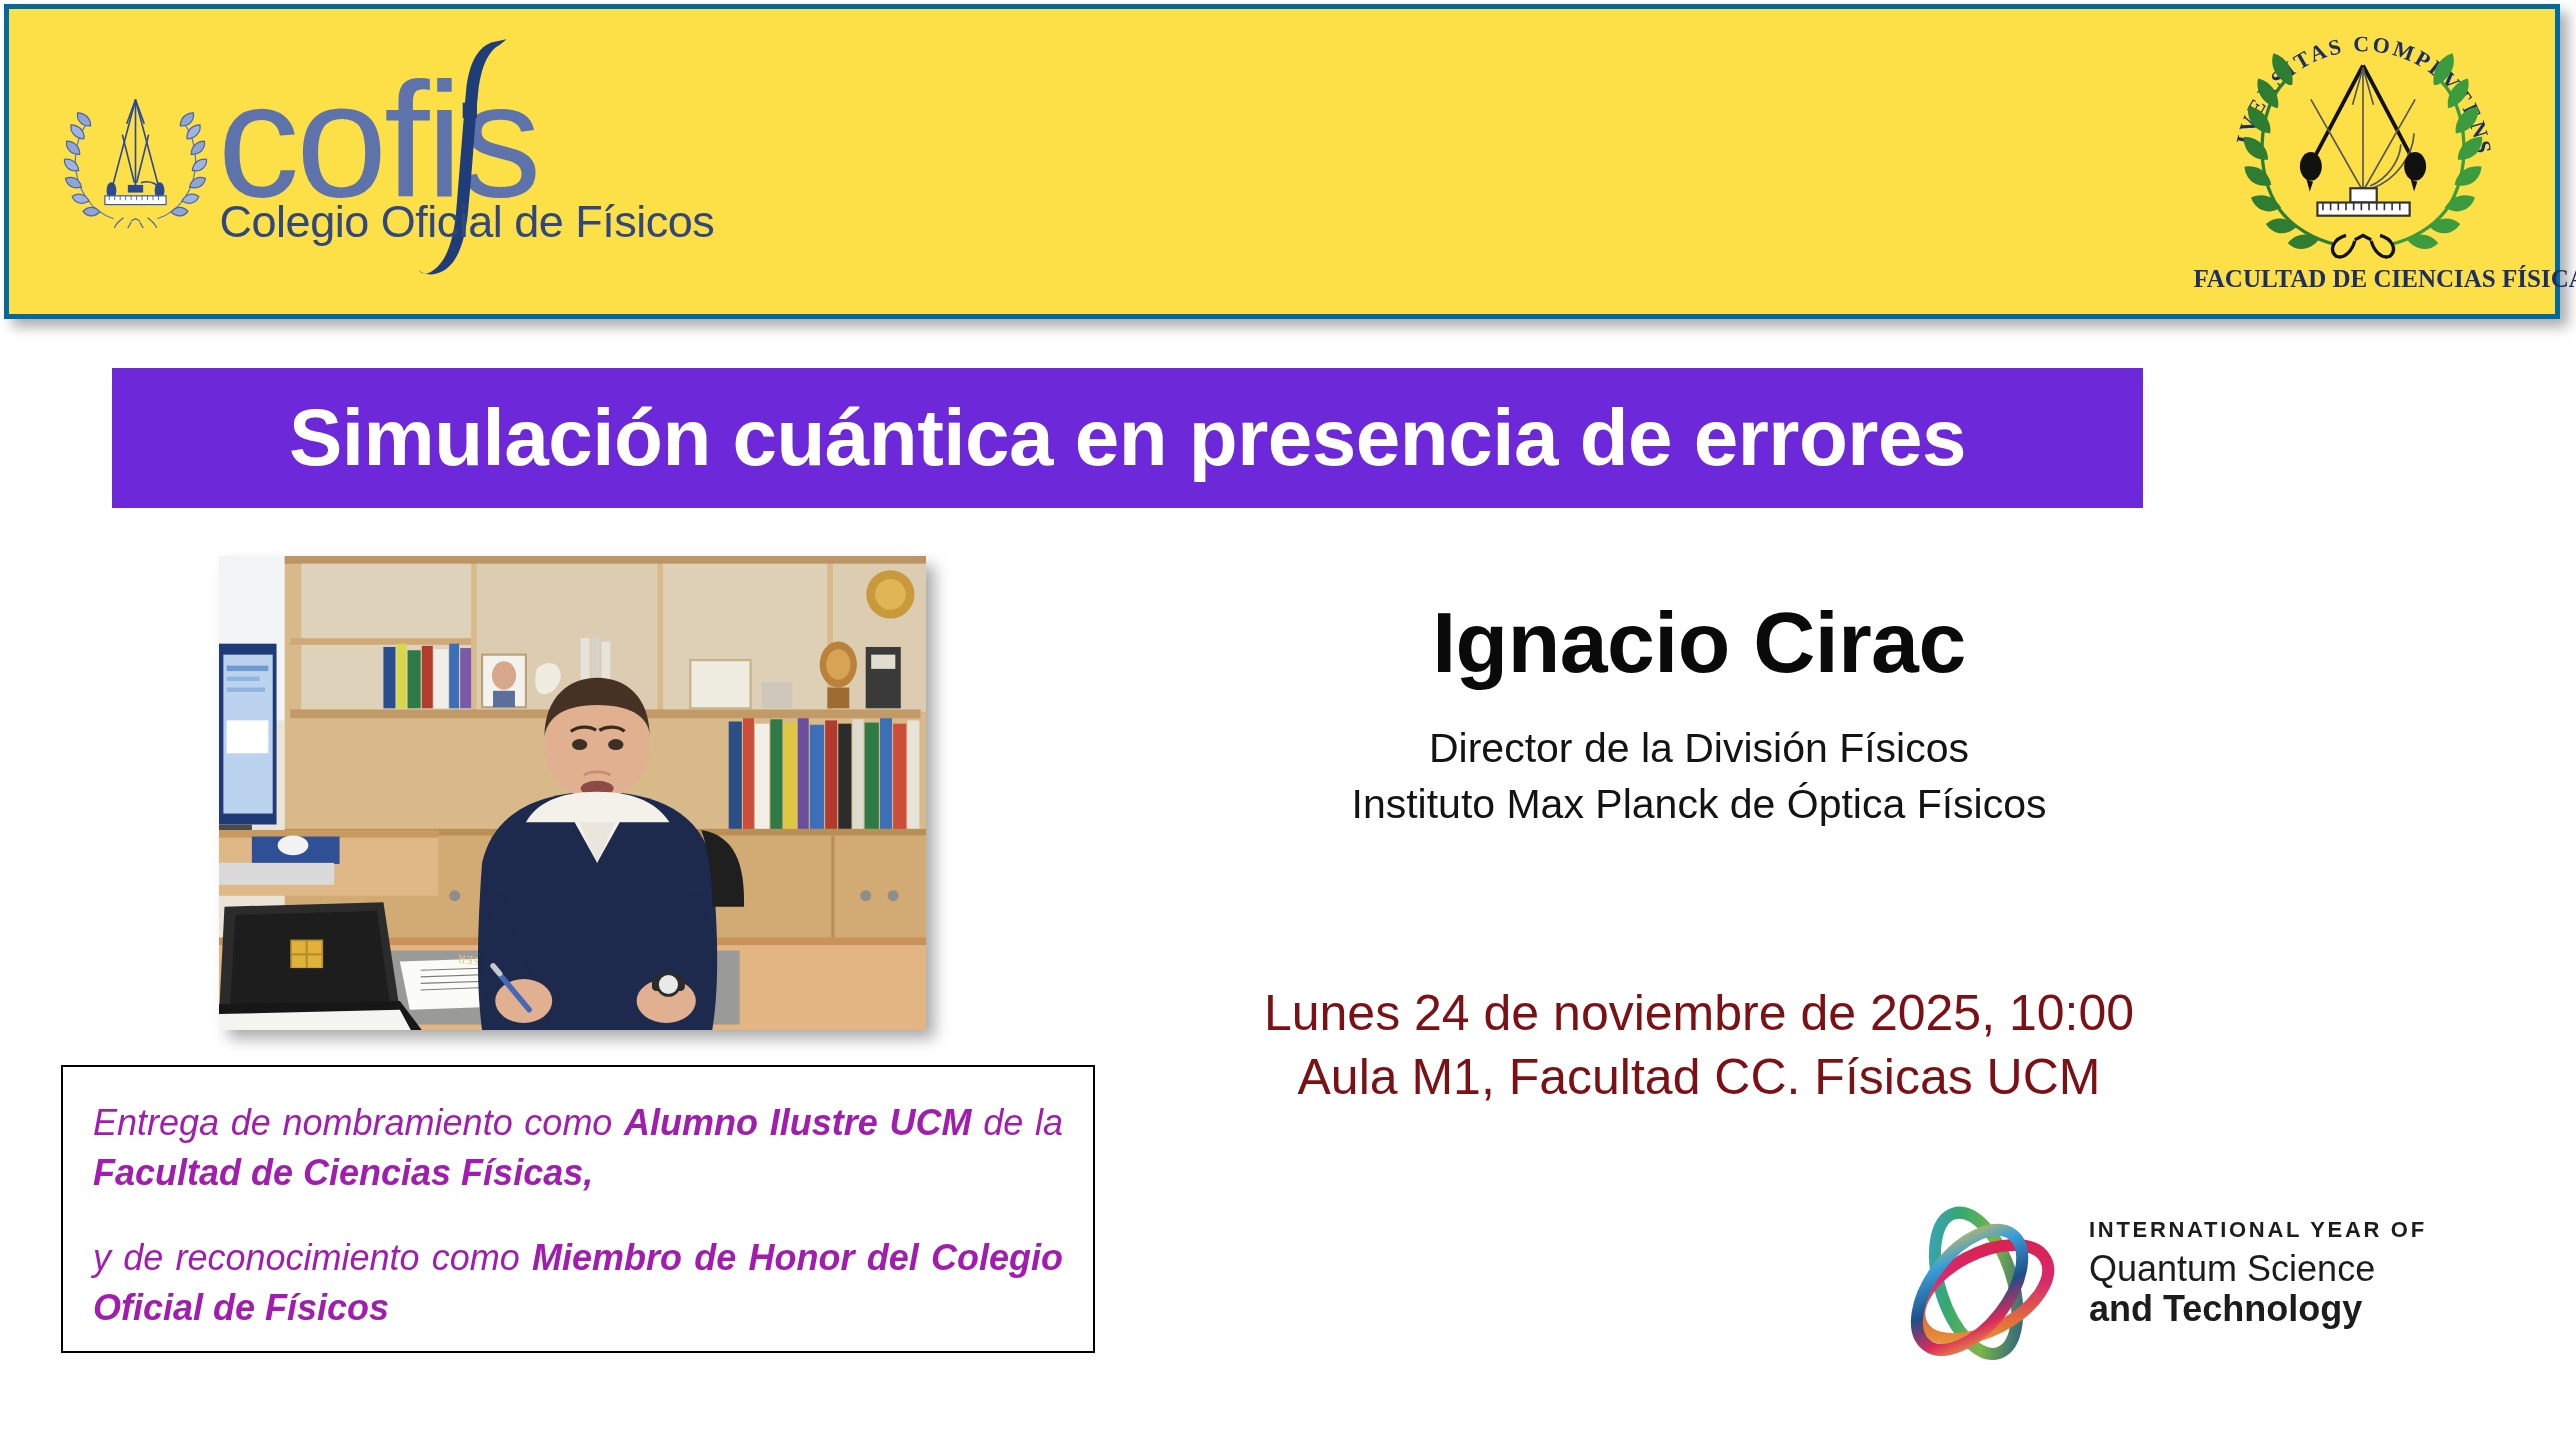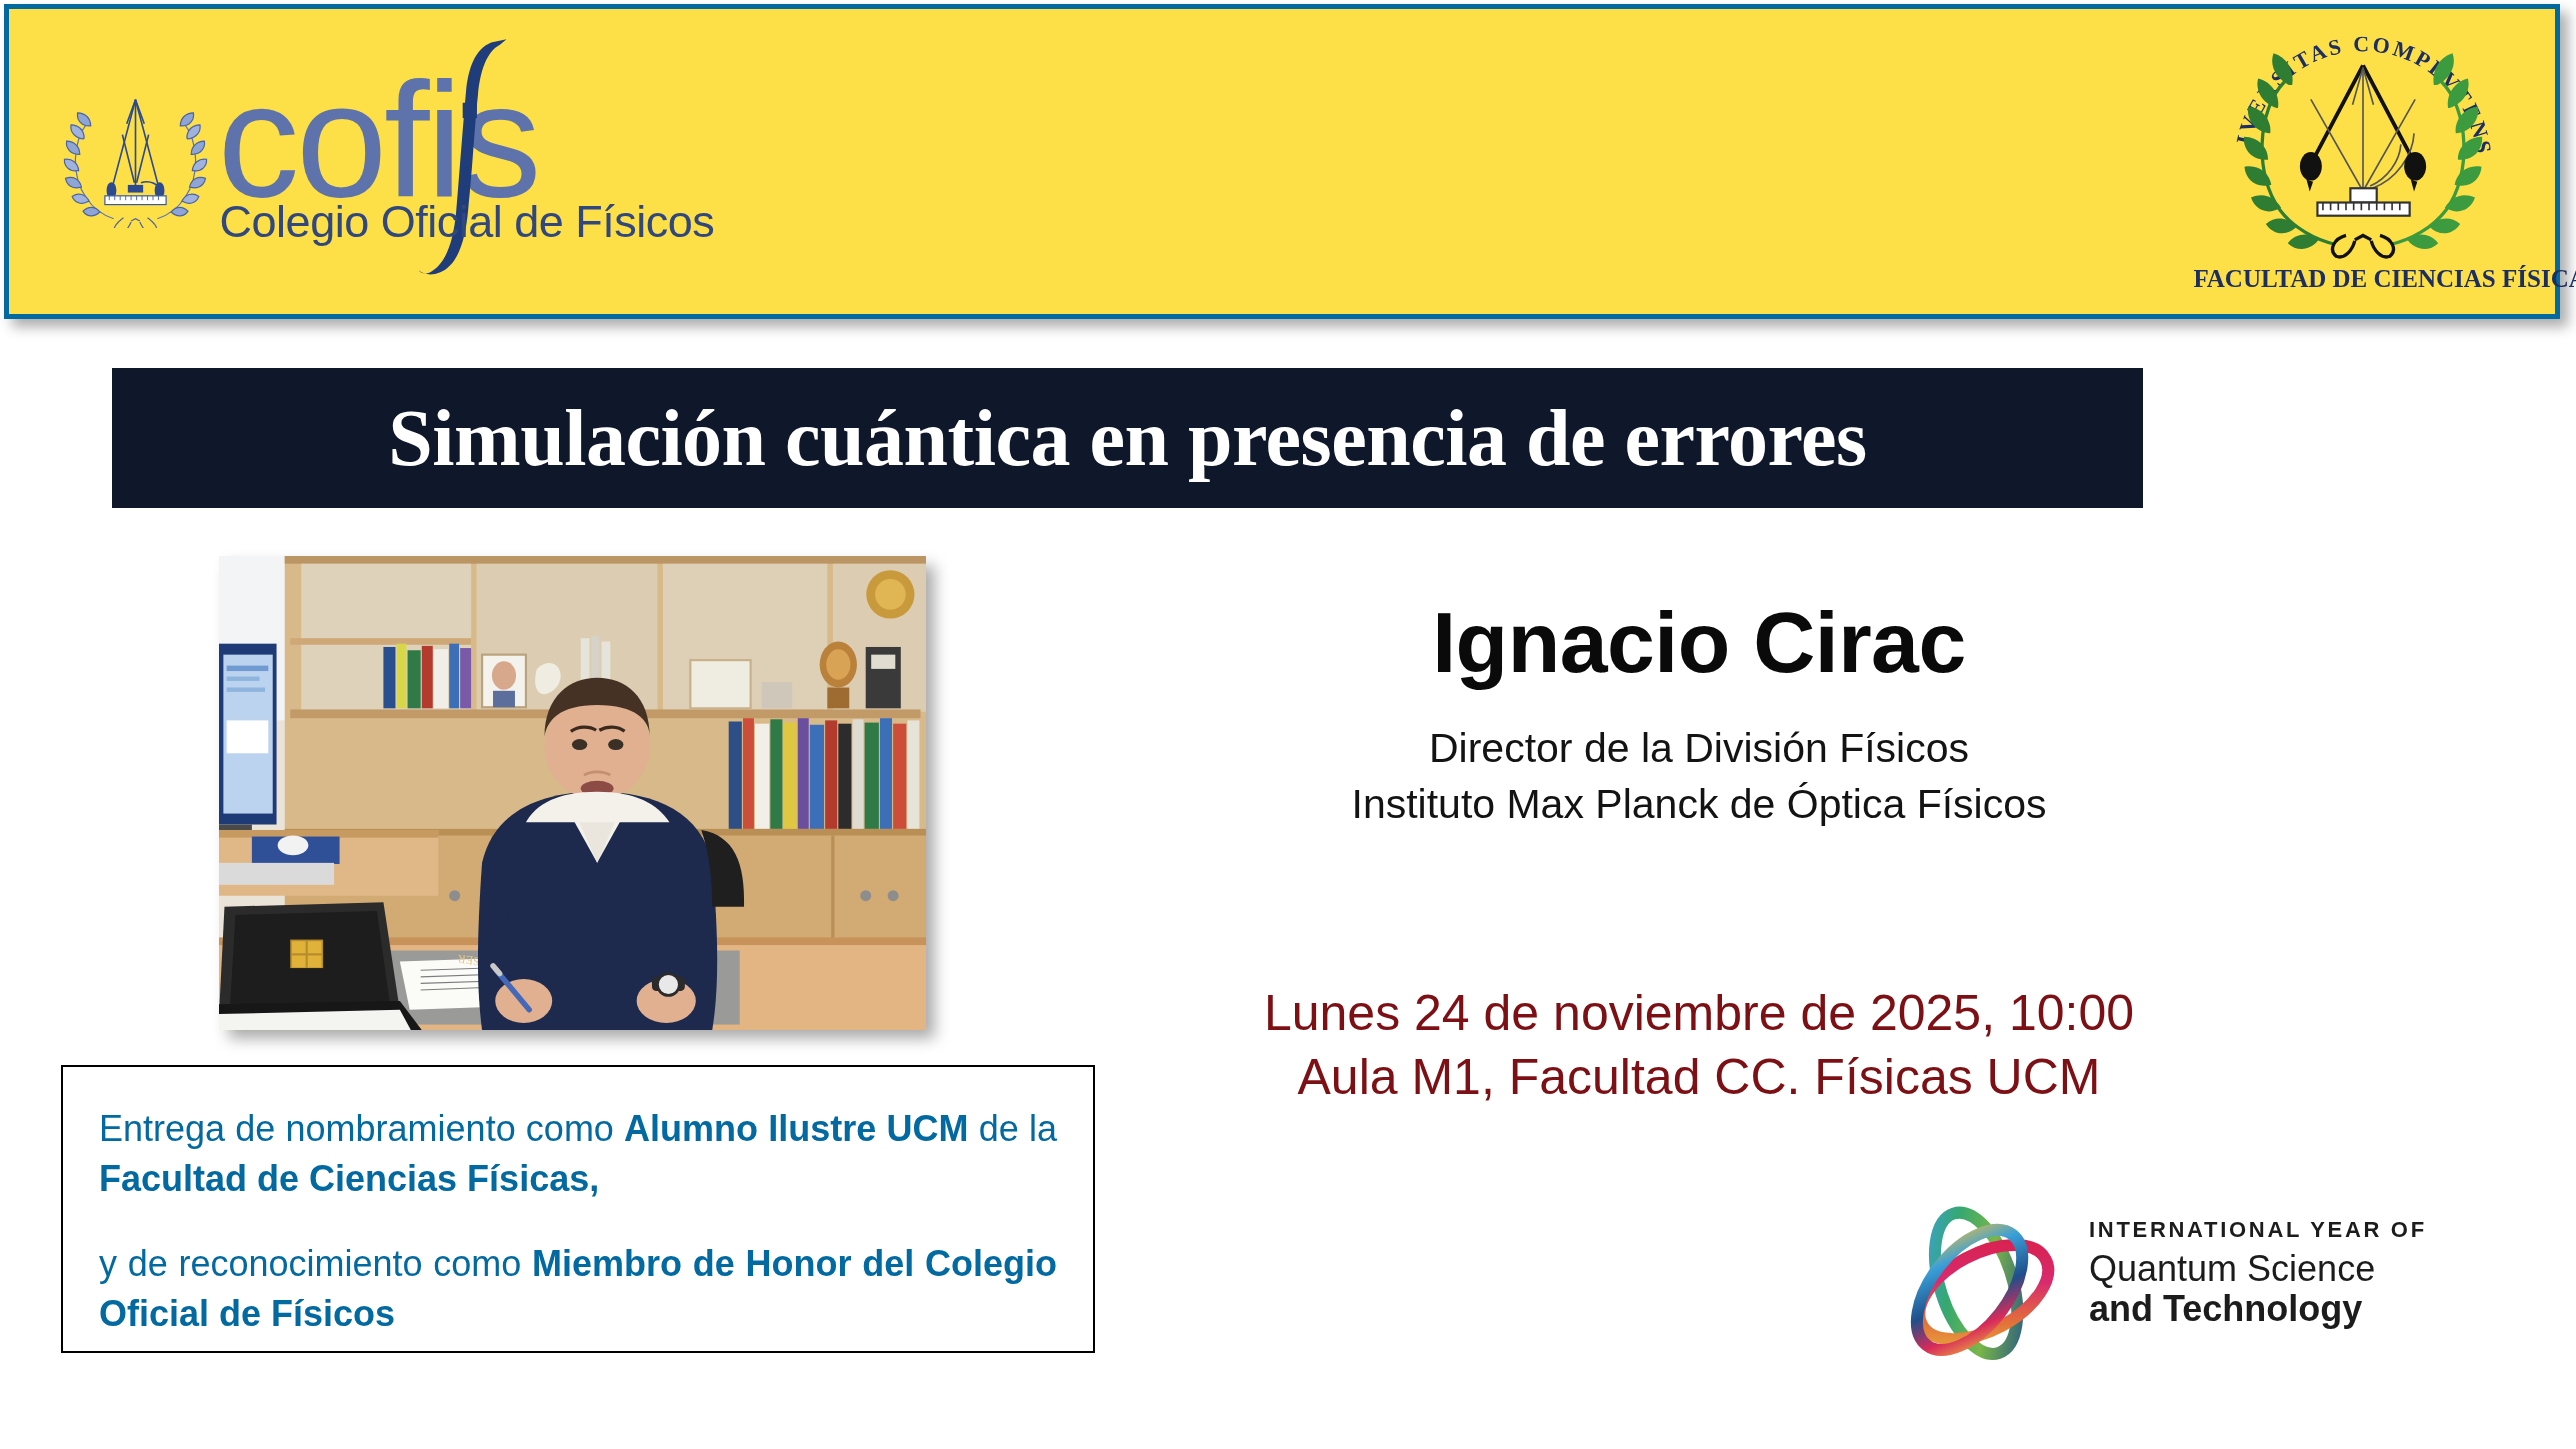--- a/index.html
+++ b/index.html
@@ -79,22 +79,22 @@
     position:absolute;left:0;top:248px;width:340px;
     text-align:center;
     font-family:"Liberation Serif", serif;
     font-size:25px;font-weight:bold;
     color:#1C2E63;letter-spacing:0px;white-space:nowrap;
   }
 
   
   #title-banner{
     position:absolute;left:112px;top:368px;width:2031px;height:140px;
-    background:#0f172a;
-    display:flex;align-items:center;justify-content:center;font-family:Liberation Serif, serif;
+    background:#6d28d9;
+    display:flex;align-items:center;justify-content:center;
   }
   #title-banner-text{
     color:#ffffff;font-size:80px;font-weight:bold;
     letter-spacing:-0.5px;line-height:1;white-space:nowrap;
     text-align:center;
   }
 
   
   #speaker-photo{
     position:absolute;left:219px;top:556px;width:707px;height:474px;
@@ -126,23 +126,24 @@
   }
 
   
   #award-box{
     position:absolute;left:61px;top:1065px;width:1034px;height:288px;
     border:2.2px solid #000000;box-sizing:border-box;
     background:#ffffff;
     padding:31px 30px 0 30px;
   }
   .award-para{
-    font-size:36px;color:#0369a1;line-height:1.38;
+    font-size:36px;color:#a21caf;line-height:1.38;
     text-align:justify;text-align-last:left;
-    margin:6px;
+    margin:0;
+    font-style:italic;
   }
   .award-para b{font-weight:bold;}
   #award-para-2{margin-top:36px;}
 
   
   #iyq-logo{
     position:absolute;left:1896px;top:1198px;width:504px;height:175px;
   }
   #iyq-mark{position:absolute;left:0;top:0;width:181px;height:175px;}
   #iyq-text{position:absolute;left:193px;top:21px;width:307px;}

